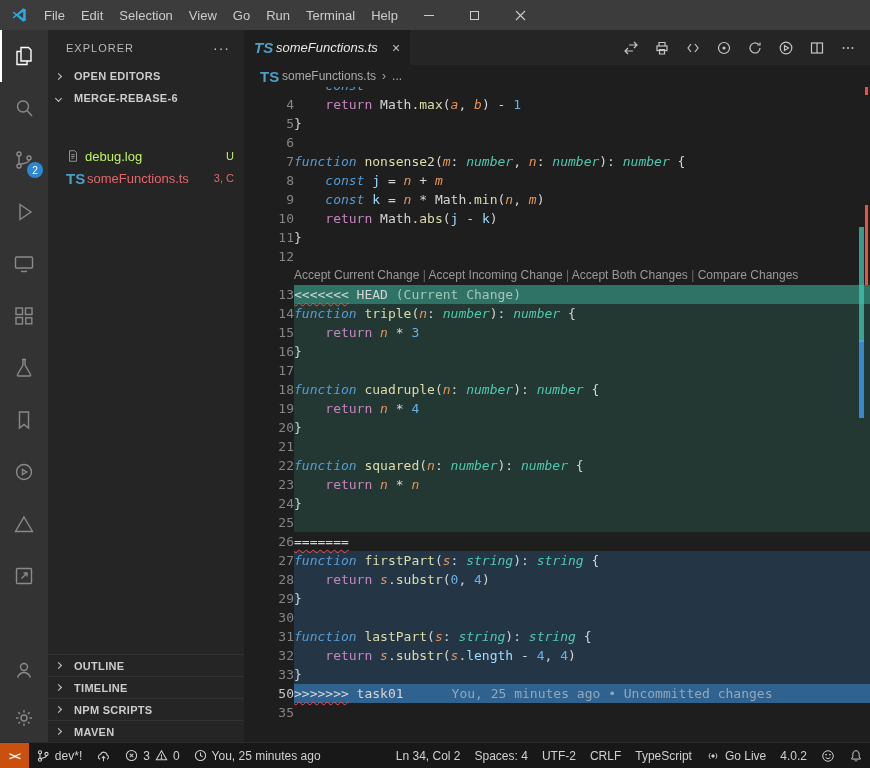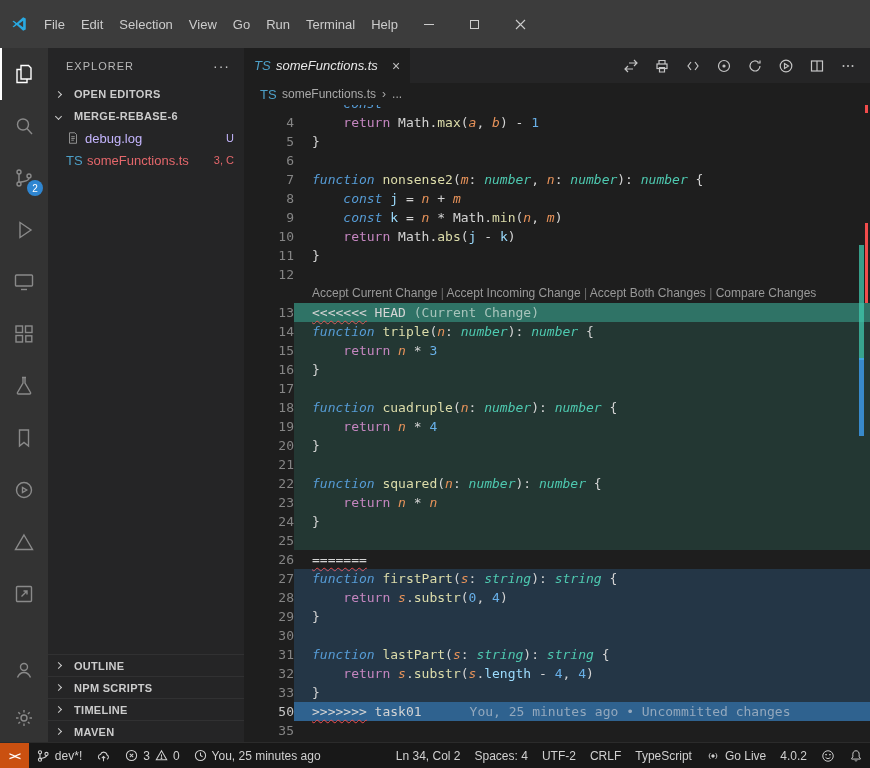--- a/index.html
+++ b/index.html
@@ -4,21 +4,21 @@
 <style>
   * { box-sizing: border-box; margin: 0; padding: 0; }
   html,body { width:870px; height:768px; overflow:hidden; background:#1e1e1e;
     font-family:"Liberation Sans", sans-serif; }
   .window { width:870px; height:768px; display:flex; flex-direction:column; }
 
   
   .titlebar { flex:0 0 30px; background:#3c3c3c; display:flex; align-items:center;
     color:#cccccc; font-size:13px; }
   .vslogo { width:18px; height:18px; margin:0 8px 0 10px; flex:0 0 auto; }
-  .menu-item { padding:0 8px; height:48px; display:flex; align-items:center; cursor:default; }
+  .menu-item { padding:0 8px; height:28px; display:flex; align-items:center; cursor:default; }
   .tb-title { flex:1; text-align:center; color:#cccccc; font-size:12.5px;
     white-space:nowrap; overflow:hidden; }
   .win-controls { display:flex; height:30px; }
   .win-btn { width:46px; height:30px; display:flex; align-items:center; justify-content:center; color:#cccccc; }
   .min-glyph { width:10px; height:1px; background:currentColor; display:block; }
   .max-glyph { width:9px; height:9px; border:1px solid currentColor; display:block; }
 
   
   .main { flex:1; display:flex; min-height:0; }
 
@@ -41,23 +41,23 @@
   .sb-header .more { margin-left:auto; color:#c5c5c5; font-size:14px; }
   .sb-row { height:22px; display:flex; align-items:center; gap:8px; padding-left:4px;
     font-size:11px; font-weight:bold; color:#cccccc; letter-spacing:0.3px; }
   .chev { width:5px; height:5px; border-right:1px solid #cccccc; border-bottom:1px solid #cccccc;
     display:inline-block; margin:0 5px 0 4px; }
   .chev.right { transform:rotate(-45deg); }
   .chev.down  { transform:rotate(45deg); }
   .file-row { height:22px; display:flex; align-items:center; gap:5px; padding-left:18px;
     font-size:13px; font-weight:normal; }
   .file-row .badge { margin-left:auto; padding-right:10px; font-size:11px; }
-  .f-untracked { color:#c4b5fd; }
+  .f-untracked { color:#bef264;margin-top:36px; }
   .f-conflict  { color:#e4676b; }
-  .ts-badge { color:#4d9fc7; font-size:13px; font-weight:normal; width:16px; text-align:center; }
+  .ts-badge { color:#4d9fc7; font-size:15px; font-weight:bold; width:16px; text-align:center; }
   .sb-bottom { margin-top:auto; }
   .sb-bottom .sb-row { border-top:1px solid #313132; }
 
   
   .editor-col { flex:1; display:flex; flex-direction:column; min-width:0; background:#1e1e1e; }
   .tabbar { flex:0 0 35px; background:#252526; display:flex; align-items:stretch; }
   .tab { background:#1e1e1e; display:flex; align-items:center; gap:6px; padding:0 10px;
     color:#e8e8e8; font-size:13px; font-style:italic; min-width:150px; }
   .tab-close { color:#c0c0c0; font-style:normal; margin-left:8px; font-size:14px; }
   .editor-actions { margin-left:auto; display:flex; align-items:center; gap:15px;
@@ -66,21 +66,21 @@
     color:#a9a9a9; font-size:12px; background:#1e1e1e; }
 
   
   .code { flex:1; position:relative; overflow:hidden;
     font-family:"DejaVu Sans Mono", monospace; font-size:13px; }
   .partial-top { height:8px; overflow:hidden; }
   .partial-top .content { transform:translateY(-11px); }
   .line { display:flex; height:19px; line-height:19px; }
   .gutter { flex:0 0 50px; text-align:right; color:#858585; font-size:13px; }
   .gutter.cur { color:#c6c6c6; }
-  .content { flex:1; padding-left:18px; white-space:pre; color:#d4d4d4; }
+  .content { flex:1; white-space:pre; color:#d4d4d4; }
   .bg-curh { background:rgba(64,200,174,0.50); }
   .bg-cur  { background:rgba(64,200,174,0.15); }
   .bg-inc  { background:rgba(64,166,255,0.18); }
   .bg-inch { background:rgba(64,166,255,0.50); }
   .tk-kw  { color:#569cd6; font-style:italic; }
   .tk-ret { color:#c586c0; }
   .tk-fn  { color:#dcdcaa; }
   .tk-par { color:#e8935a; font-style:italic; }
   .tk-var { color:#9cdcfe; }
   .tk-typ { color:#4ec9b0; font-style:italic; }
@@ -251,25 +251,25 @@
         <span>someFunctions.ts</span>
         <span class="badge">3, C</span>
       </div>
       <div class="sb-bottom">
         <div class="sb-row">
             <span class="chev right"></span>
             <span>OUTLINE</span>
           </div>
         <div class="sb-row">
             <span class="chev right"></span>
-            <span>NPM SCRIPTS</span>
+            <span>TIMELINE</span>
           </div>
         <div class="sb-row">
             <span class="chev right"></span>
-            <span>TIMELINE</span>
+            <span>NPM SCRIPTS</span>
           </div>
         <div class="sb-row">
             <span class="chev right"></span>
             <span>MAVEN</span>
           </div>
       </div>
     </div>
 
     <div class="editor-col">
       <div class="tabbar">

